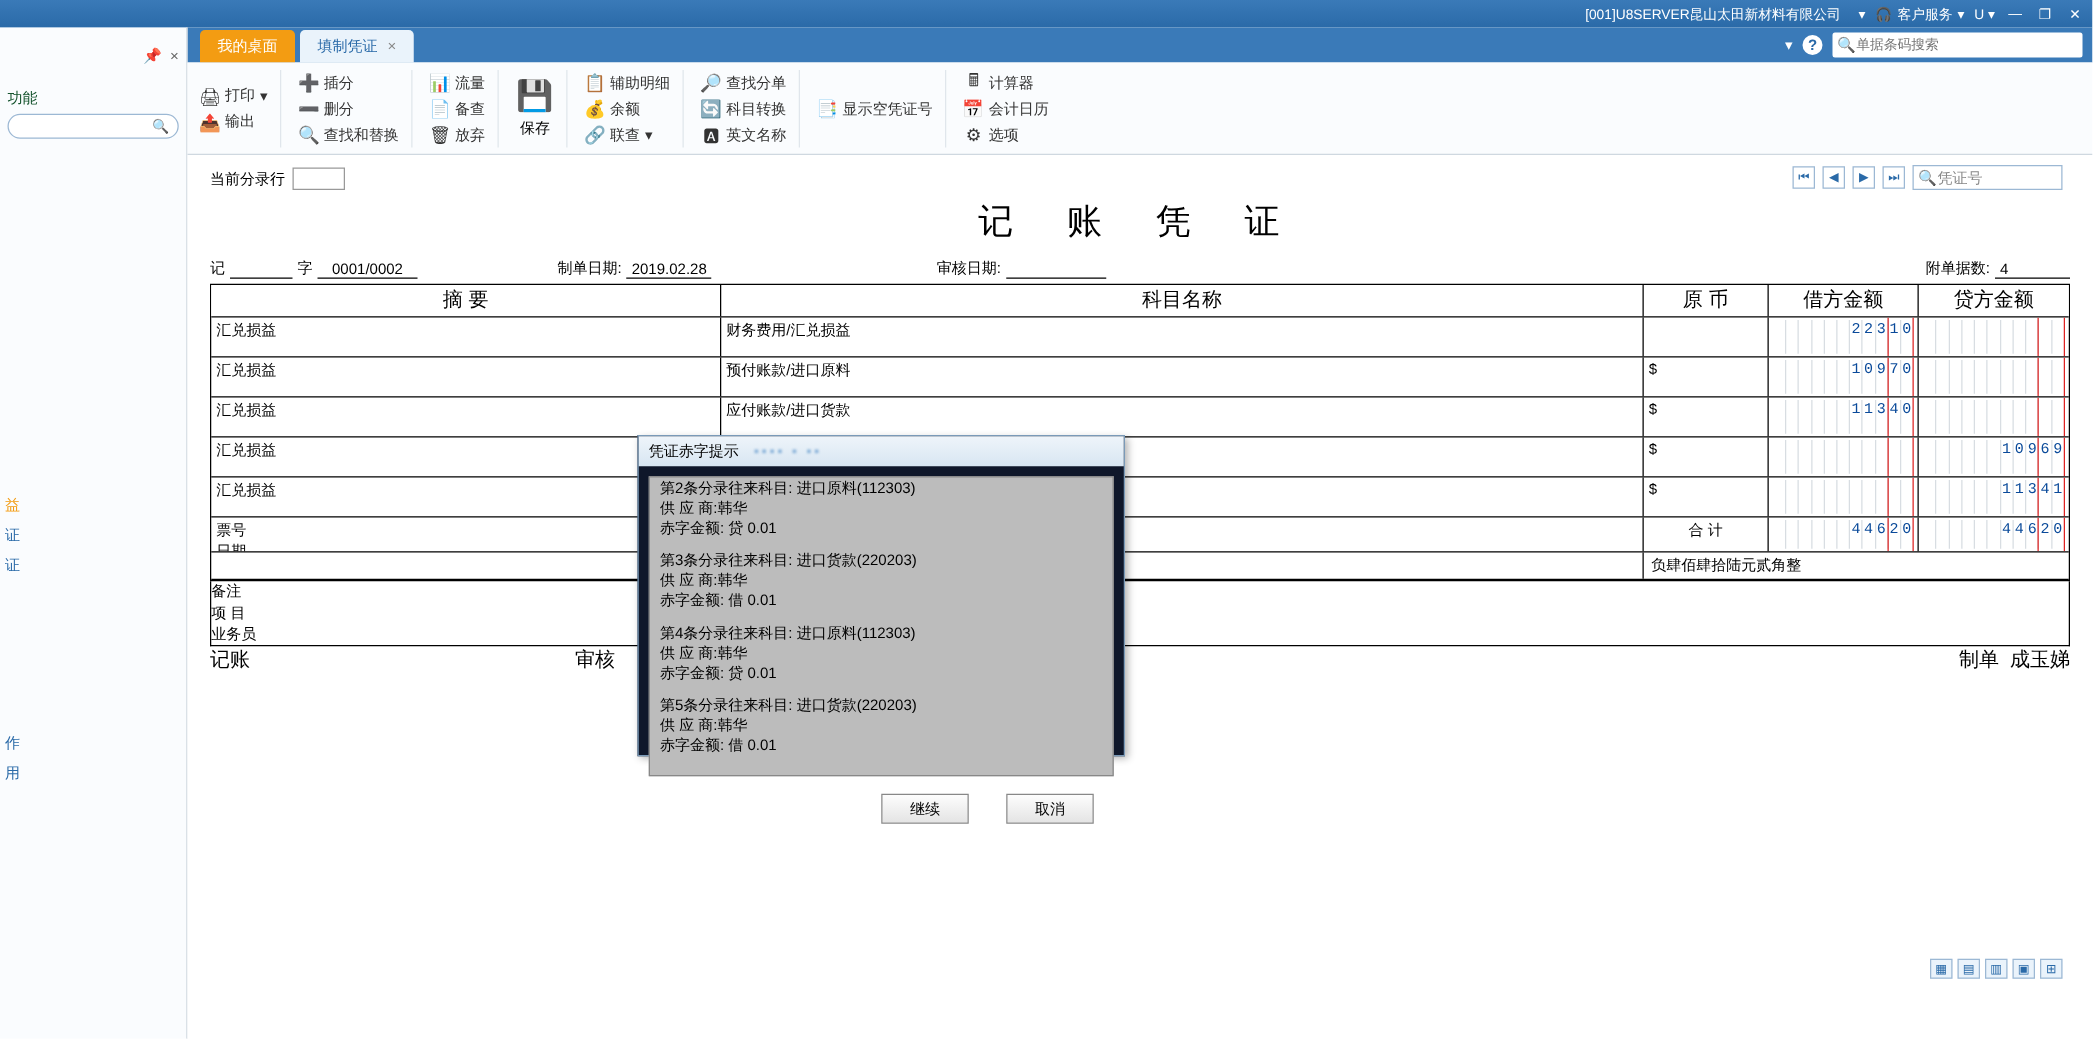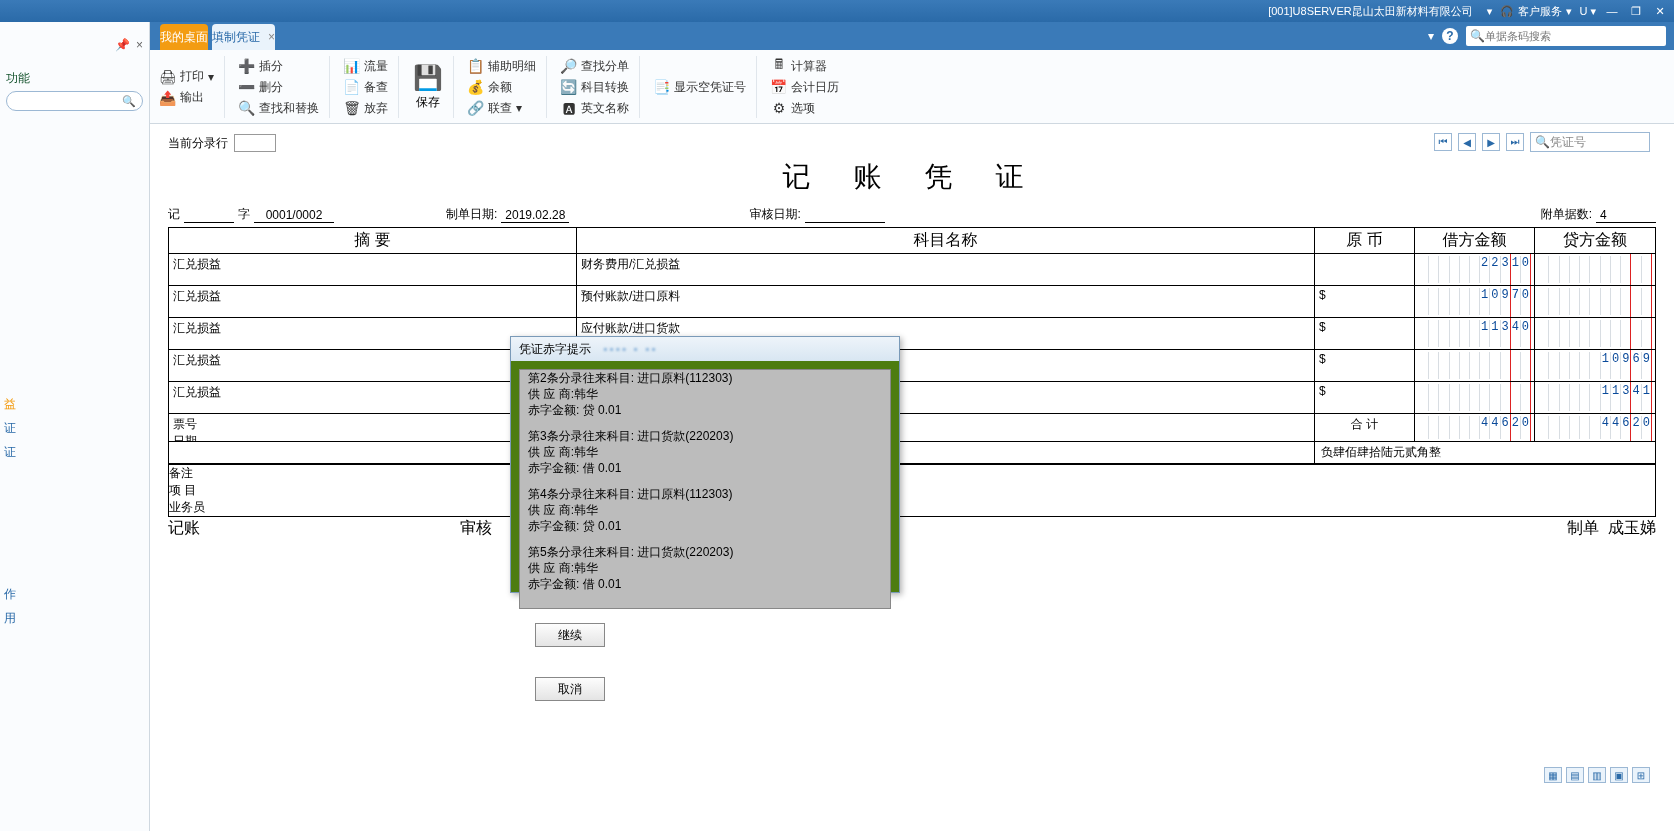--- a/index.html
+++ b/index.html
@@ -6,21 +6,21 @@
 body { background: #fff; font-size: 12px; overflow: hidden; width: 1674px; height: 831px; position: relative; }
 
 
 .titlebar { height: 22px; background: linear-gradient(#3a7ab8,#2a6aa8); color:#fff; display:flex; align-items:center; justify-content:flex-end; padding:0 6px; font-size:11px; gap:8px;}
 .titlebar .co { margin-right: 6px; }
 .titlebar .svc { display:flex; align-items:center; gap:4px;}
 .titlebar .winbtn { width:16px; text-align:center; cursor:pointer; }
 
 
 .tabstrip { height: 28px; background: #3a7ab8; display:flex; align-items:flex-end; padding-left:160px; position:relative;}
-.tabstrip .tab { height: 26px; padding:0 0; display:flex; align-items:center; border-radius:4px 4px 0 0; font-size:12px; cursor:pointer; }
+.tabstrip .tab { height: 26px; padding:0 14px; display:flex; align-items:center; border-radius:4px 4px 0 0; font-size:12px; cursor:pointer; }
 .tabstrip .tab.home { background:#f39c12; color:#fff;}
 .tabstrip .tab.active { background:#eaf3fb; color:#2a6aa8; margin-left:4px; position:relative;}
 .tabstrip .tab.active .x { margin-left:8px; color:#888;}
 .tabstrip .right { position:absolute; right:8px; top:4px; display:flex; align-items:center; gap:8px; color:#fff;}
 .tabstrip .search { background:#fff; border-radius:2px; height:20px; width:200px; display:flex; align-items:center; padding:0 4px; color:#888;}
 .tabstrip .search input { border:none; outline:none; flex:1; font-size:11px; background:transparent;}
 .tabstrip .help { width:16px;height:16px;border-radius:50%;background:#fff;color:#2a6aa8;display:flex;align-items:center;justify-content:center;font-weight:bold;}
 
 
 .leftcol { position:absolute; left:0; top:22px; width:150px; height:calc(100% - 22px); border-right:1px solid #cfd8e0; background:#fafcfe;}
@@ -67,26 +67,26 @@
 .grid .row { display:flex; border-bottom:1px solid #000; height:32px;}
 .grid .row > div { border-right:1px solid #000; padding:2px 4px; overflow:hidden;}
 .grid .row > div:last-child { border-right:none;}
 .grid .cnrow { display:flex; height:22px;}
 .grid .cnrow > div { padding:2px 6px;}
 .statusline { display:flex; justify-content:space-between; margin-top:1px; font-size:16px;text-align:center;}
 .smallicons { position:absolute; right:24px; bottom:48px; display:flex; gap:4px;}
 .smallicons .ic { width:18px;height:16px;border:1px solid #9cb8d4; background:#eaf3fb; font-size:10px; display:flex;align-items:center;justify-content:center;color:#2a6aa8;cursor:pointer;}
 
 
-.dlg { position:absolute; left:510px; top:336px; width:390px; height:257px; background:#4d7c0f; border:1px solid #7a9ab8; box-shadow:2px 2px 6px rgba(0,0,0,.3);}
+.dlg { position:absolute; left:510px; top:348px; width:390px; height:257px; background:#0f172a; border:1px solid #7a9ab8; box-shadow:2px 2px 6px rgba(0,0,0,.3);}
 .dlg .dtitle { height:24px; background:linear-gradient(#eef4fa,#d8e6f2); display:flex; align-items:center; padding:0 8px; font-size:12px; gap:12px;}
 .dlg .dtitle .blur { color:#8fb6db; filter:blur(1px); letter-spacing:2px;}
 .dlg .dbody { margin:8px; border:1px solid #888; background:#bcbcbc; height:240px; padding:0 8px; font-size:12px; line-height:16px; overflow-y:auto; position:relative;}
 .dlg .dbody .entry { margin-bottom:10px;}
-.dlg .dbtns { display:flex; justify-content:flex-end; gap:30px; padding:6px 24px 0;flex-direction:column;}
+.dlg .dbtns { display:flex; justify-content:flex-end; gap:30px; padding:6px 24px 0;}
 .dlg .dbtns button { width:70px; height:24px; border:1px solid #888; background:linear-gradient(#fdfdfd,#e4e4e4); cursor:pointer; font-size:12px;}
 
 
 .amt-box { display:flex; height:100%;}
 .amt-box span { flex:1; border-right:1px solid #d8dde2; text-align:center; font-family:"Courier New",monospace; font-size:12px; color:#0a4a9a; position:relative;}
 .amt-box span:last-child{border-right:none;}
 .amt-box span.rl::after{content:"";position:absolute;right:-1px;top:-2px;bottom:-2px;width:1px;background:#d22;}
 </style>
 </head>
 <body>

